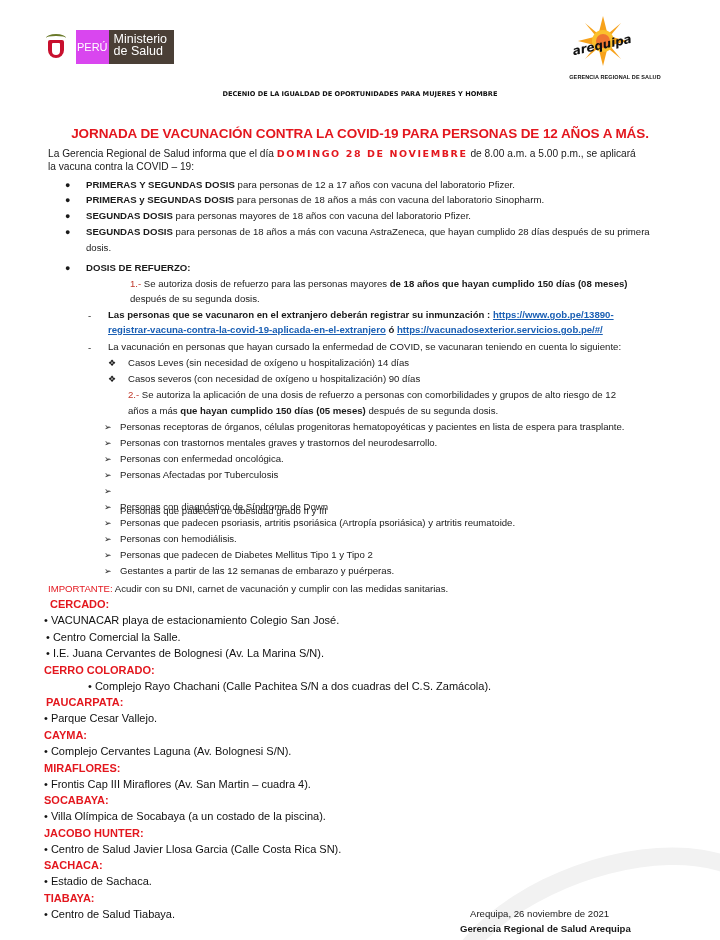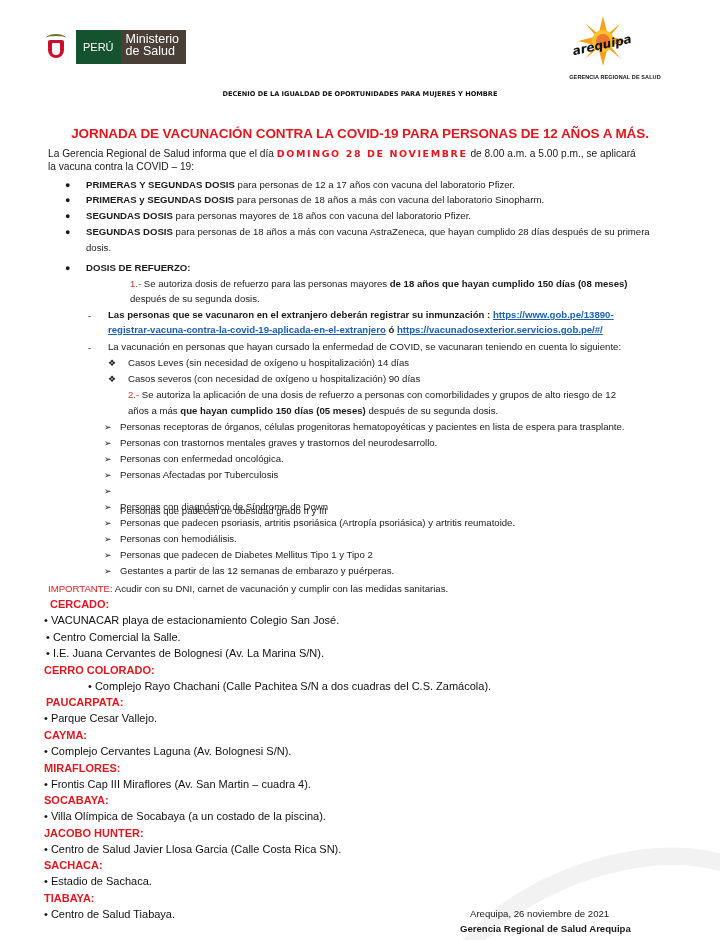--- a/index.html
+++ b/index.html
@@ -3,21 +3,21 @@
 <meta charset="utf-8">
 <style>
   html, body { margin:0; padding:0; background:#ffffff; }
   body { width:720px; height:940px; position:relative; overflow:hidden; font-family:"Liberation Sans", sans-serif; color:#111; }
   .header { position:absolute; left:0; top:0; width:720px; height:90px; }
   .minsa { position:absolute; left:42px; top:30px; display:flex; align-items:center; }
   .shield { width:28px; height:30px; position:relative; margin-right:6px; }
   .shield .s1 { position:absolute; left:6px; top:8px; width:16px; height:18px; background:#c8102e; border-radius:2px 2px 8px 8px; }
   .shield .s2 { position:absolute; left:10px; top:11px; width:8px; height:12px; background:#fff; border-radius:1px 1px 4px 4px; }
   .shield .s3 { position:absolute; left:4px; top:2px; width:20px; height:6px; border-top:2px solid #6a7a2a; border-radius:50% 50% 0 0; }
-  .peru-box { background:#14532d; color:#fff; font-size:11px; height:34px; line-height:34px; padding:0 7px; font-family:"Liberation Sans", sans-serif;text-align:center; }
+  .peru-box { background:#d946ef; color:#fff; font-size:11px; height:34px; line-height:34px; padding:0 1px; font-family:"Liberation Sans", sans-serif;text-align:center; }
   .min-box { background:#4a3f36; color:#fff; font-size:12.5px; line-height:12px; height:34px; padding:3px 7px 0 5px; box-sizing:border-box; }
   .aqp { position:absolute; left:560px; top:14px; width:110px; height:72px; }
   .sun { position:absolute; left:18px; top:2px; width:50px; height:50px; }
   .aqp-word { position:absolute; left:12px; top:24px; font-size:12px; font-weight:bold; color:#111; transform:rotate(-12deg); font-family:"DejaVu Sans", sans-serif; font-style:italic; }
   .grs { position:absolute; left:0; top:60px; width:110px; font-size:5.5px; font-weight:bold; text-align:center; letter-spacing:0.1px; }
   .decenio { position:absolute; left:0; top:90px; width:720px; text-align:center; font-size:6.6px; font-weight:bold; line-height:8px; font-family:"DejaVu Sans", sans-serif; }
   .title { position:absolute; left:0; top:126px; width:720px; text-align:center; color:#e3171e; font-weight:bold; font-size:13.5px; font-family:"Liberation Sans", sans-serif; letter-spacing:-0.1px; }
   .intro { position:absolute; left:48px; top:147px; width:590px; font-size:10.2px; line-height:13px; color:#1a1a1a; }
   .intro .hl { color:#e3171e; font-weight:bold; letter-spacing:1.6px; font-family:"DejaVu Sans", sans-serif; font-size:9.5px; }
   .doc { position:absolute; left:0; top:0; width:720px; font-size:9.6px; color:#1a1a1a; }

